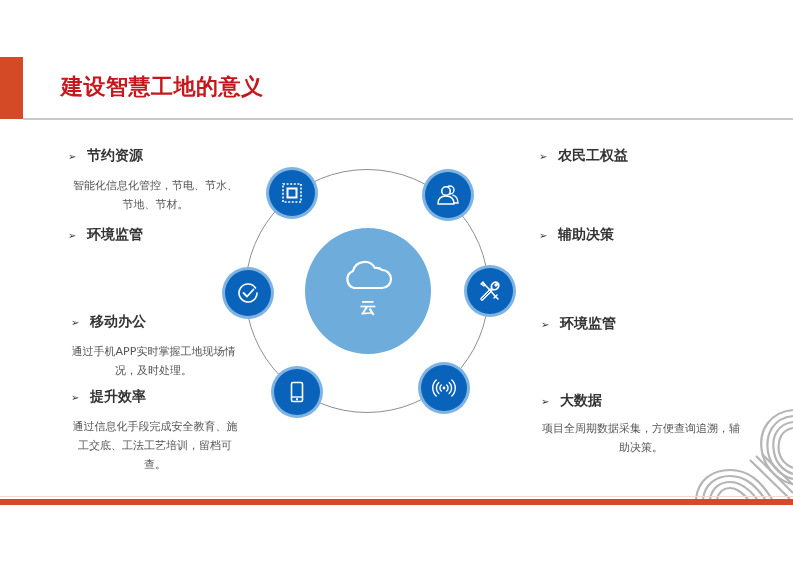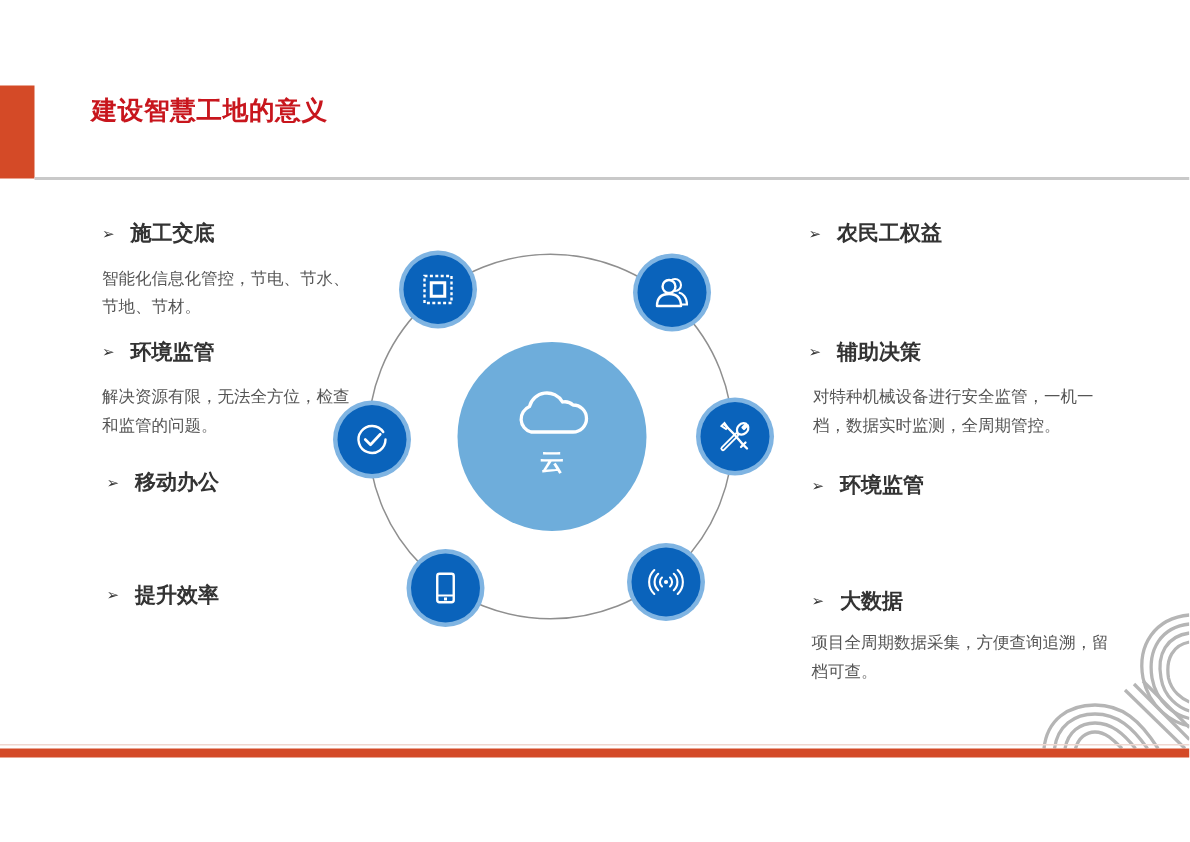--- a/index.html
+++ b/index.html
@@ -1,27 +1,27 @@
 <!DOCTYPE html>
 <html><head>
 <meta charset="utf-8">
 <style>
   html, body { margin:0; padding:0; background:#ffffff; }
   body { width:793px; height:561px; position:relative; overflow:hidden;
          font-family:"DejaVu Sans","Liberation Sans",sans-serif; }
   .accent-block { position:absolute; left:0; top:57px; width:23px; height:62px; background:#d44a27; }
-  .title { position:absolute; left:61px; top:62px; font-size:17px; font-weight:bold; color:#c8161d; letter-spacing:0.5px; }
+  .title { position:absolute; left:61px; top:72px; font-size:22px; font-weight:bold; color:#c8161d; letter-spacing:0.5px; }
   .header-rule { position:absolute; left:23px; top:118px; width:770px; height:2px; background:#c9c9c9; }
   .footer-rule { position:absolute; left:0; top:499px; width:793px; height:6px; background:#d44a27; }
   .footer-hair { position:absolute; left:0; top:496px; width:793px; height:1px; background:#f0d7d0; }
 
   .item { position:absolute; width:190px; }
   .item .head { display:flex; align-items:center; font-size:14px; font-weight:bold; color:#333333; height:20px; }
   .item .arrow { font-size:10px; color:#333; margin-right:9px; width:10px; display:inline-block; }
-  .item .desc { margin-top:10px; font-size:11px; line-height:19px; color:#555555; }
+  .item .desc { margin-top:10px; font-size:11px; line-height:19px; color:#555555;text-align:center; }
 
   .ring { position:absolute; left:245px; top:169px; width:244px; height:244px; border:1.2px solid #8f8f8f; border-radius:50%; box-sizing:border-box; }
   .center-circle { position:absolute; left:305px; top:228px; width:126px; height:126px; border-radius:50%; background:#6eaddb; }
   .center-circle svg { position:absolute; left:37px; top:27px; }
   .center-label { position:absolute; left:0; width:126px; top:70px; text-align:center; color:#ffffff; font-weight:bold; font-size:16px; }
 
   .node { position:absolute; width:46px; height:46px; border-radius:50%; background:#0a63bb; box-shadow:0 0 0 3px #7fb4e2; }
   .node svg { position:absolute; left:11px; top:11px; }
 
   .deco { position:absolute; left:690px; top:400px; }
@@ -29,69 +29,69 @@
 </head>
 <body>
 
 <div class="accent-block"></div>
 <div class="title">建设智慧工地的意义</div>
 <div class="header-rule"></div>
 
 <div class="item" style="left:68px; top:146px;">
   <div class="head">
       <span class="arrow">➢</span>
-      <span>施工交底</span>
+      <span>节约资源</span>
     </div>
   <div class="desc" style="width:175px">智能化信息化管控，节电、节水、节地、节材。</div>
 </div>
 <div class="item" style="left:68px; top:225px;">
   <div class="head">
       <span class="arrow">➢</span>
       <span>环境监管</span>
     </div>
-  <div class="desc" style="width:170px">解决资源有限，无法全方位，检查和监管的问题。</div>
 </div>
 <div class="item" style="left:71px; top:312px;">
   <div class="head">
       <span class="arrow">➢</span>
       <span>移动办公</span>
     </div>
+  <div class="desc" style="width:165px">通过手机APP实时掌握工地现场情况，及时处理。</div>
 </div>
 <div class="item" style="left:71px; top:387px;">
   <div class="head">
       <span class="arrow">➢</span>
       <span>提升效率</span>
     </div>
+  <div class="desc" style="width:168px">通过信息化手段完成安全教育、施工交底、工法工艺培训，留档可查。</div>
 </div>
 
 <div class="item" style="left:539px; top:146px;">
   <div class="head">
       <span class="arrow">➢</span>
       <span>农民工权益</span>
     </div>
 </div>
 <div class="item" style="left:539px; top:225px;">
   <div class="head">
       <span class="arrow">➢</span>
       <span>辅助决策</span>
     </div>
-  <div class="desc" style="width:190px; padding-left:3px">对特种机械设备进行安全监管，一机一档，数据实时监测，全周期管控。</div>
 </div>
 <div class="item" style="left:541px; top:314px;">
   <div class="head">
       <span class="arrow">➢</span>
       <span>环境监管</span>
     </div>
 </div>
 <div class="item" style="left:541px; top:391px;">
   <div class="head">
       <span class="arrow">➢</span>
       <span>大数据</span>
     </div>
-  <div class="desc" style="width:200px; margin-top:8px">项目全周期数据采集，方便查询追溯，留档可查。</div>
+  <div class="desc" style="width:200px; margin-top:8px">项目全周期数据采集，方便查询追溯，辅助决策。</div>
 </div>
 
 <div class="ring"></div>
 
 <div class="center-circle">
   <svg width="52" height="38" viewBox="0 0 52 38">
     <path d="M12 33 H40 A9 9 0 0 0 40 15 A8 8 0 0 0 33 13 A12 12 0 0 0 11 16 A9 9 0 0 0 12 33 Z" fill="none" stroke="#ffffff" stroke-width="2.2" stroke-linejoin="round"></path>
   </svg>
   <div class="center-label">云</div>
 </div>

